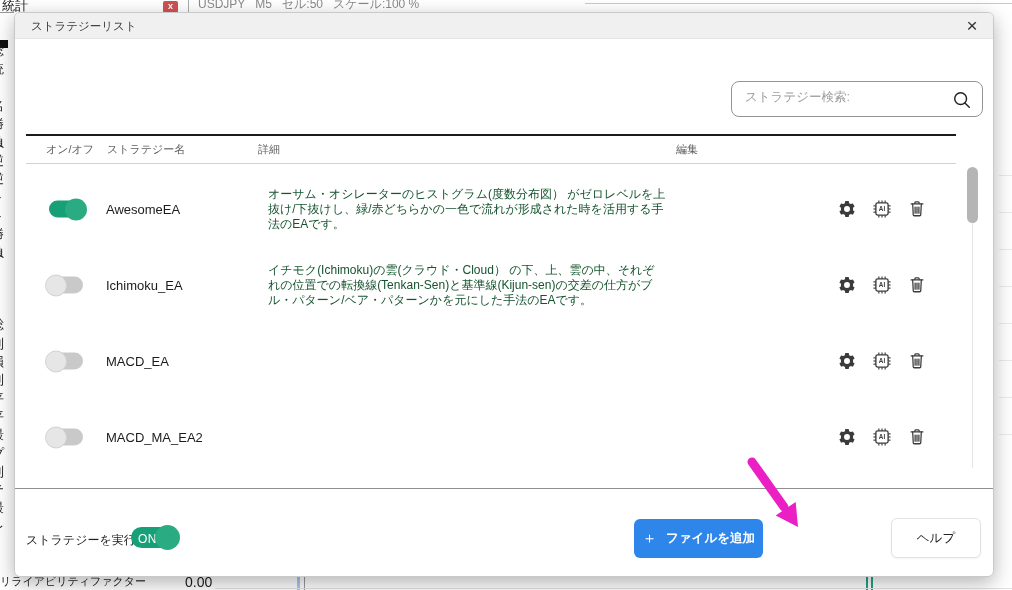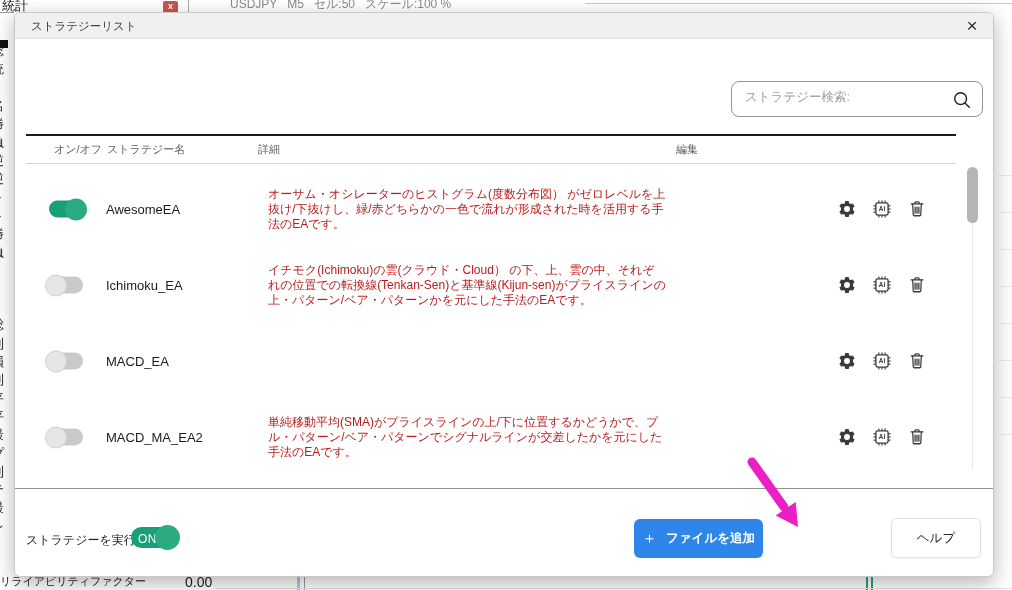--- a/index.html
+++ b/index.html
@@ -4,21 +4,21 @@
 <style>
   * { margin:0; padding:0; box-sizing:border-box; }
   body { font-family:"Liberation Sans", sans-serif; background:#fff; }
   .screen { position:relative; width:1012px; height:590px; background:#fff; overflow:hidden; }
 
   
   .bg-stats-label { position:absolute; left:2px; top:-3px; font-size:13px; color:#111; }
   .bg-tab-close { position:absolute; left:163px; top:1px; width:15px; height:12px; background:#cf5252; border-radius:2px; color:#fff; font-size:9px; line-height:11px; text-align:center; font-weight:bold; }
   .bg-topline-left { position:absolute; left:0; top:12px; width:14px; height:1px; background:#9a9a9a; }
   .bg-vsep { position:absolute; left:188px; top:0; width:1px; height:13px; background:#aaa; }
-  .bg-toolbar-clip { position:absolute; left:198px; top:0; width:590px; height:13px; overflow:hidden;margin-left:32px; }
+  .bg-toolbar-clip { position:absolute; left:198px; top:0; width:590px; height:13px; overflow:hidden; }
   .bg-toolbar-clip span { display:block; margin-top:-4px; font-size:12px; color:#8a8a8a; white-space:pre; }
   .bg-topline-right { position:absolute; left:585px; top:3px; width:427px; height:1px; background:#c9c9c9; }
   .bg-left-strip { position:absolute; left:-9px; top:42px; width:17px; font-size:13px; line-height:18.3px; color:#222; white-space:pre-line; overflow:hidden; }
   .bg-left-block { position:absolute; left:0; top:40px; width:8px; height:8px; background:#111; }
   .bg-row-line { position:absolute; left:999px; width:13px; height:1px; background:#ebebeb; }
   .bg-bottom-label { position:absolute; left:0px; top:574px; font-size:11px; color:#1a1a1a; }
   .bg-bottom-value { position:absolute; left:185px; top:574px; font-size:14px; color:#1a1a1a; }
   .bg-blue-line { position:absolute; left:297px; top:575px; width:3px; height:15px; background:#aec7ee; }
   .bg-gray-line { position:absolute; left:304px; top:577px; width:1px; height:13px; background:#999; }
   .bg-teal-line1 { position:absolute; left:866px; top:575px; width:2px; height:15px; background:#1fa589; }
@@ -36,28 +36,28 @@
 
   .searchbox { position:absolute; left:716px; top:68px; width:252px; height:36px; border:1px solid #949494;
                border-radius:8px; background:#fff; }
   .searchbox input { position:absolute; left:13px; top:1px; width:200px; height:28px; border:none; outline:none;
                      font-size:12.5px; color:#1d4ed8; font-family:"Liberation Sans",sans-serif; }
   .searchbox input::placeholder { color:#9d9d9d; }
   .search-icon { position:absolute; right:10px; top:8px; }
 
   .tbl-topline { position:absolute; left:11px; top:121px; width:930px; height:2px; background:#1b1b1b; }
   .tbl-head { position:absolute; top:129px; font-size:11px; color:#5f5f5f; }
-  .h-onoff { left:31px;margin-left:8px; } .h-name { left:92px; } .h-detail { left:243px; } .h-edit { left:661px; }
+  .h-onoff { left:31px; } .h-name { left:92px; } .h-detail { left:243px; } .h-edit { left:661px; }
   .tbl-underline { position:absolute; left:11px; top:150px; width:930px; height:1px; background:#d2d2d2; }
 
   .rows { position:absolute; left:0; top:158px; width:980px; }
   .row { position:relative; height:76px; }
   .row .name { position:absolute; left:91px; top:50%; transform:translateY(-50%); font-size:13px; font-weight:normal; color:#1b1b1b; }
   .row .desc { position:absolute; left:253px; top:50%; transform:translateY(-50%); width:398px;
-               font-size:12px; line-height:15px; color:#b91c1c; }
+               font-size:12px; line-height:15px; color:#14532d; }
   .row .icons { position:absolute; left:823px; top:50%; transform:translateY(-50%); display:flex; gap:17px; }
   .ico { width:18px; height:18px; display:inline-block; }
 
   
   .toggle { position:absolute; left:34px; top:50%; transform:translateY(-50%); width:34px; height:17px; border-radius:9px; }
   .toggle .knob { position:absolute; width:22px; height:22px; border-radius:50%; top:-2.5px; }
   .toggle.on { background:#17a077; }
   .toggle.on .knob { right:-4px; background:#2bab81; }
   .toggle.off { background:#c9c9c9; }
   .toggle.off .knob { left:-4px; background:#e6e6e6; border:1px solid #d2d2d2; }
@@ -198,21 +198,21 @@
                 </g>
               </svg></span>
         </div>
       </div>
 
       <div class="row">
         <div class="toggle off">
             <div class="knob"></div>
           </div>
         <div class="name">Ichimoku_EA</div>
-        <div class="desc">イチモク(Ichimoku)の雲(クラウド・Cloud） の下、上、雲の中、それぞれの位置での転換線(Tenkan-Sen)と基準線(Kijun-sen)がプライスラインの上・パターン/ベア・パターンかを元にした手法のEAです。</div>
+        <div class="desc">イチモク(Ichimoku)の雲(クラウド・Cloud） の下、上、雲の中、それぞれの位置での転換線(Tenkan-Sen)と基準線(Kijun-sen)の交差の仕方がブル・パターン/ベア・パターンかを元にした手法のEAです。</div>
         <div class="icons">
           <span class="ico"><svg viewBox="0 0 20 20" width="18" height="18">
                 <path fill="#3b3b3b" fill-rule="evenodd" d="M11.9 1.2H8.1l-.5 2.3c-.7.25-1.3.6-1.9 1.05l-2.25-.8L1.55 7.1l1.8 1.6c-.07.42-.1.85-.1 1.3s.03.88.1 1.3l-1.8 1.6 1.9 3.35 2.25-.8c.6.45 1.2.8 1.9 1.05l.5 2.3h3.8l.5-2.3c.7-.25 1.3-.6 1.9-1.05l2.25.8 1.9-3.35-1.8-1.6c.07-.42.1-.85.1-1.3s-.03-.88-.1-1.3l1.8-1.6-1.9-3.35-2.25.8c-.6-.45-1.2-.8-1.9-1.05l-.5-2.3zM10 13.3a3.3 3.3 0 1 1 0-6.6 3.3 3.3 0 0 1 0 6.6z"></path>
               </svg></span>
           <span class="ico"><svg viewBox="0 0 20 20" width="18" height="18">
                 <g stroke="#3b3b3b" stroke-width="1.3">
                   <line x1="6.5" y1="0.5" x2="6.5" y2="3"></line>
                   <line x1="10" y1="0.5" x2="10" y2="3"></line>
                   <line x1="13.5" y1="0.5" x2="13.5" y2="3"></line>
                   <line x1="6.5" y1="17" x2="6.5" y2="19.5"></line>
@@ -275,21 +275,20 @@
                 </g>
               </svg></span>
         </div>
       </div>
 
       <div class="row">
         <div class="toggle off">
             <div class="knob"></div>
           </div>
         <div class="name">MACD_MA_EA2</div>
-        <div class="desc">単純移動平均(SMA)がプライスラインの上/下に位置するかどうかで、ブル・パターン/ベア・パターンでシグナルラインが交差したかを元にした手法のEAです。</div>
         <div class="icons">
           <span class="ico"><svg viewBox="0 0 20 20" width="18" height="18">
                 <path fill="#3b3b3b" fill-rule="evenodd" d="M11.9 1.2H8.1l-.5 2.3c-.7.25-1.3.6-1.9 1.05l-2.25-.8L1.55 7.1l1.8 1.6c-.07.42-.1.85-.1 1.3s.03.88.1 1.3l-1.8 1.6 1.9 3.35 2.25-.8c.6.45 1.2.8 1.9 1.05l.5 2.3h3.8l.5-2.3c.7-.25 1.3-.6 1.9-1.05l2.25.8 1.9-3.35-1.8-1.6c.07-.42.1-.85.1-1.3s-.03-.88-.1-1.3l1.8-1.6-1.9-3.35-2.25.8c-.6-.45-1.2-.8-1.9-1.05l-.5-2.3zM10 13.3a3.3 3.3 0 1 1 0-6.6 3.3 3.3 0 0 1 0 6.6z"></path>
               </svg></span>
           <span class="ico"><svg viewBox="0 0 20 20" width="18" height="18">
                 <g stroke="#3b3b3b" stroke-width="1.3">
                   <line x1="6.5" y1="0.5" x2="6.5" y2="3"></line>
                   <line x1="10" y1="0.5" x2="10" y2="3"></line>
                   <line x1="13.5" y1="0.5" x2="13.5" y2="3"></line>
                   <line x1="6.5" y1="17" x2="6.5" y2="19.5"></line>

